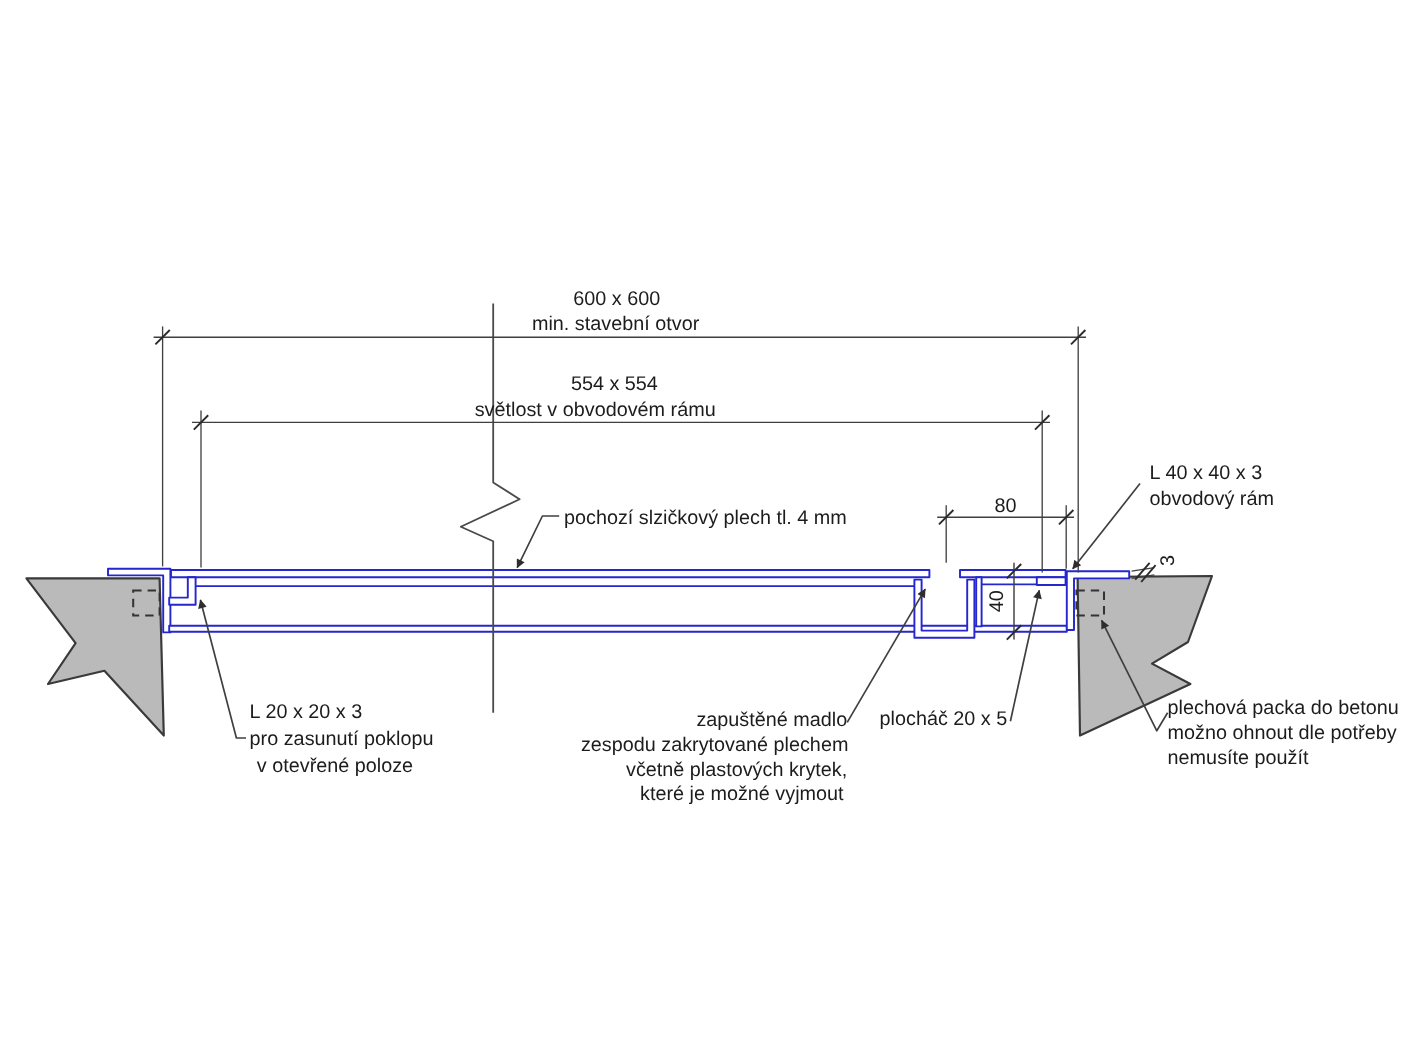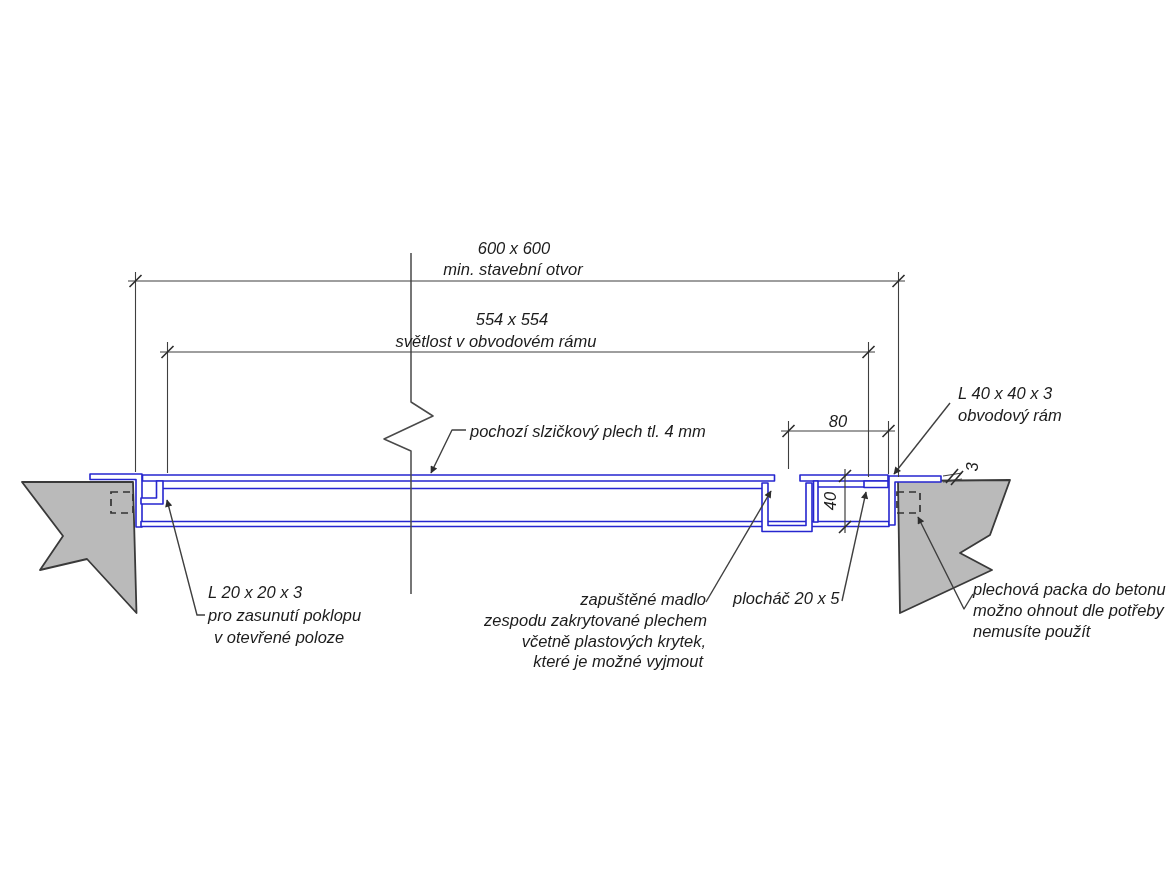--- a/index.html
+++ b/index.html
@@ -3,21 +3,21 @@
 <meta charset="utf-8">
 <style>
   :root{
     --line-blue:#2626cf;
     --dim-gray:#3f3f3f;
     --concrete-fill:#bababa;
     --concrete-stroke:#3a3a3a;
     --text-color:#1c1c1c;
   }
   html,body{margin:0;padding:0;background:#ffffff;}
-  .stage{width:1170px;height:694px;position:relative;background:#fff;overflow:hidden;font-style:italic;}
+  .stage{width:1170px;height:694px;position:relative;background:#fff;overflow:hidden;}
   svg{display:block;}
   .blu{stroke:var(--line-blue);stroke-width:1.6;fill:#ffffff;stroke-linejoin:round;stroke-linecap:round;}
   .bluline{stroke:var(--line-blue);stroke-width:1.4;fill:none;stroke-linecap:round;}
   .concrete{fill:var(--concrete-fill);stroke:var(--concrete-stroke);stroke-width:1.8;stroke-linejoin:round;}
   .dim{stroke:var(--dim-gray);stroke-width:1.2;fill:none;}
   .ext{stroke:var(--dim-gray);stroke-width:1.1;fill:none;}
   .tick{stroke:#2b2b2b;stroke-width:1.6;fill:none;}
   .leader{stroke:var(--dim-gray);stroke-width:1.4;fill:none;stroke-linejoin:round;}
   .dashed{fill:none;stroke:#333;stroke-width:1.7;stroke-dasharray:7 5;}
   .brk{stroke:#4a4a4a;stroke-width:1.5;fill:none;stroke-linejoin:round;}

